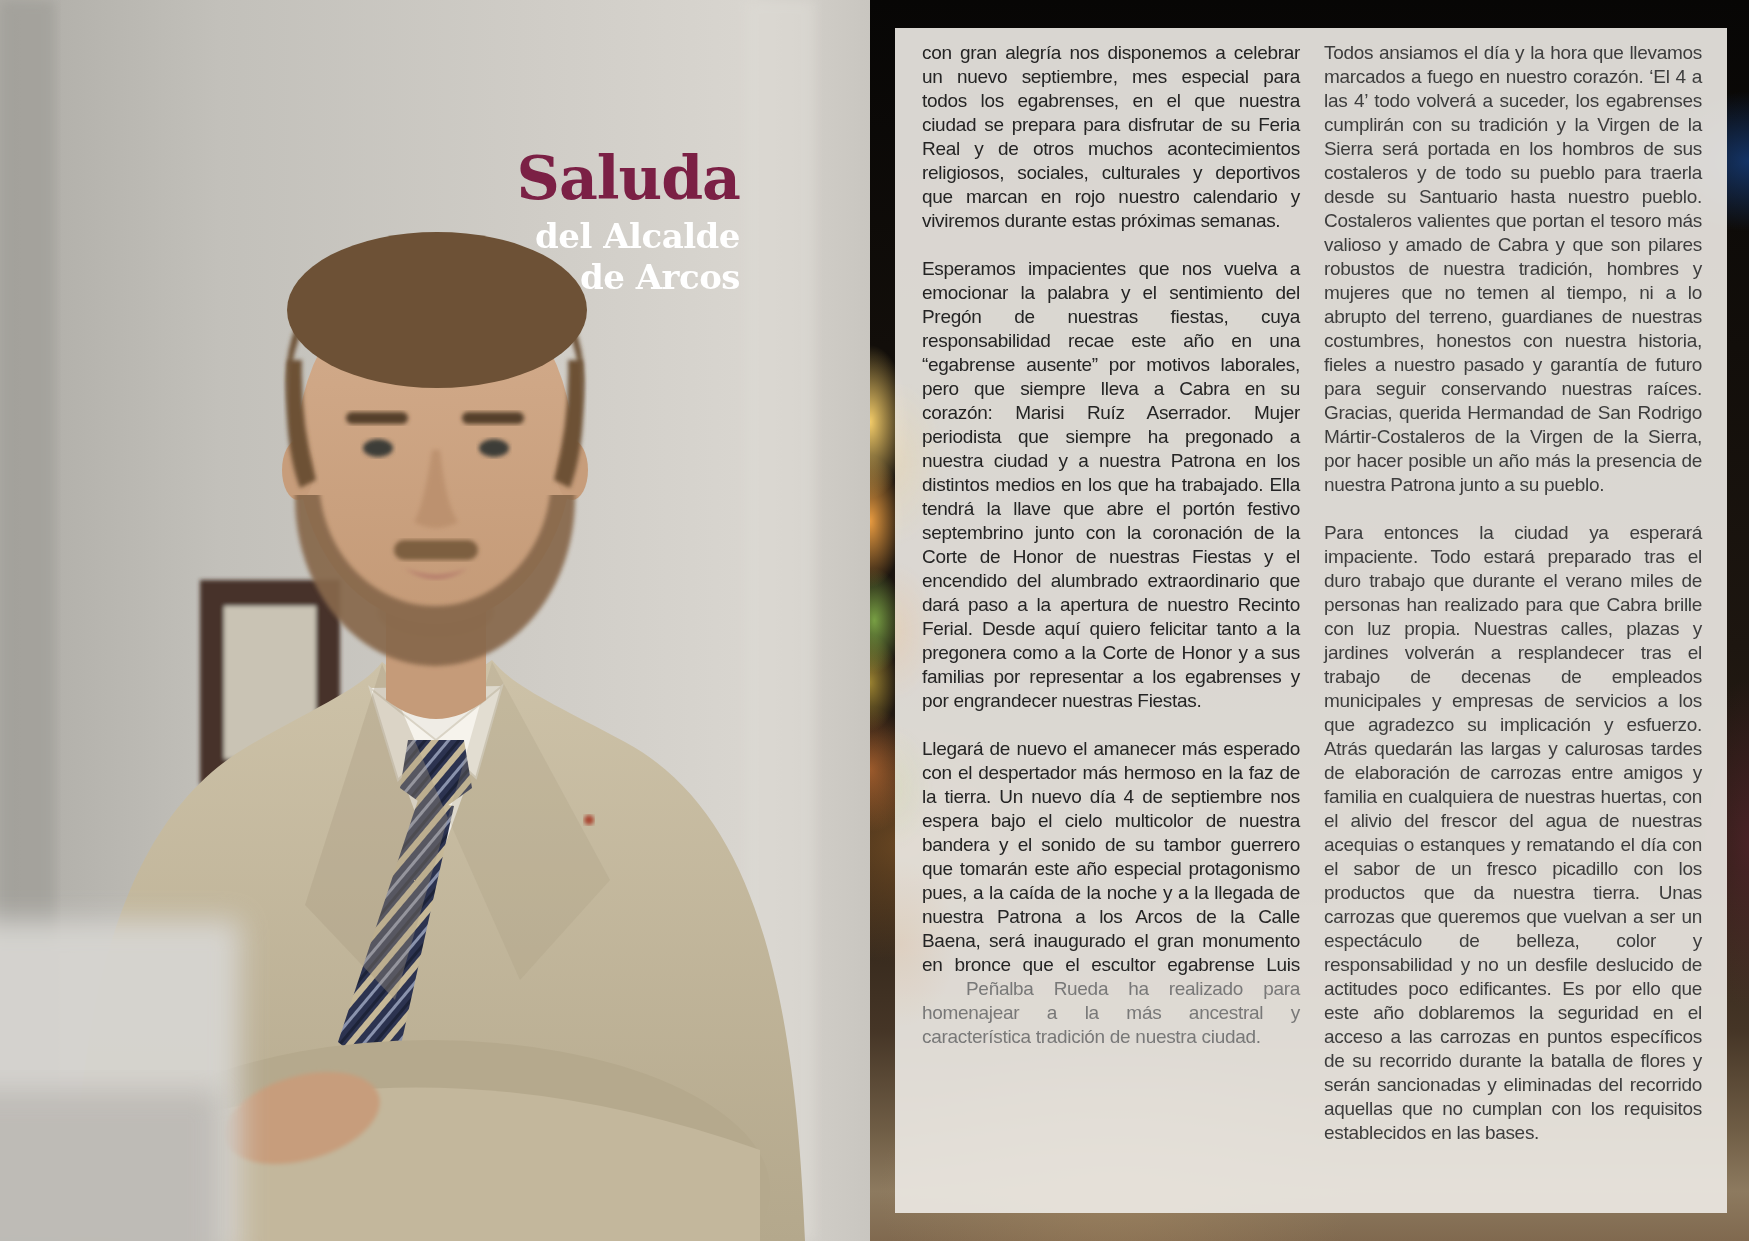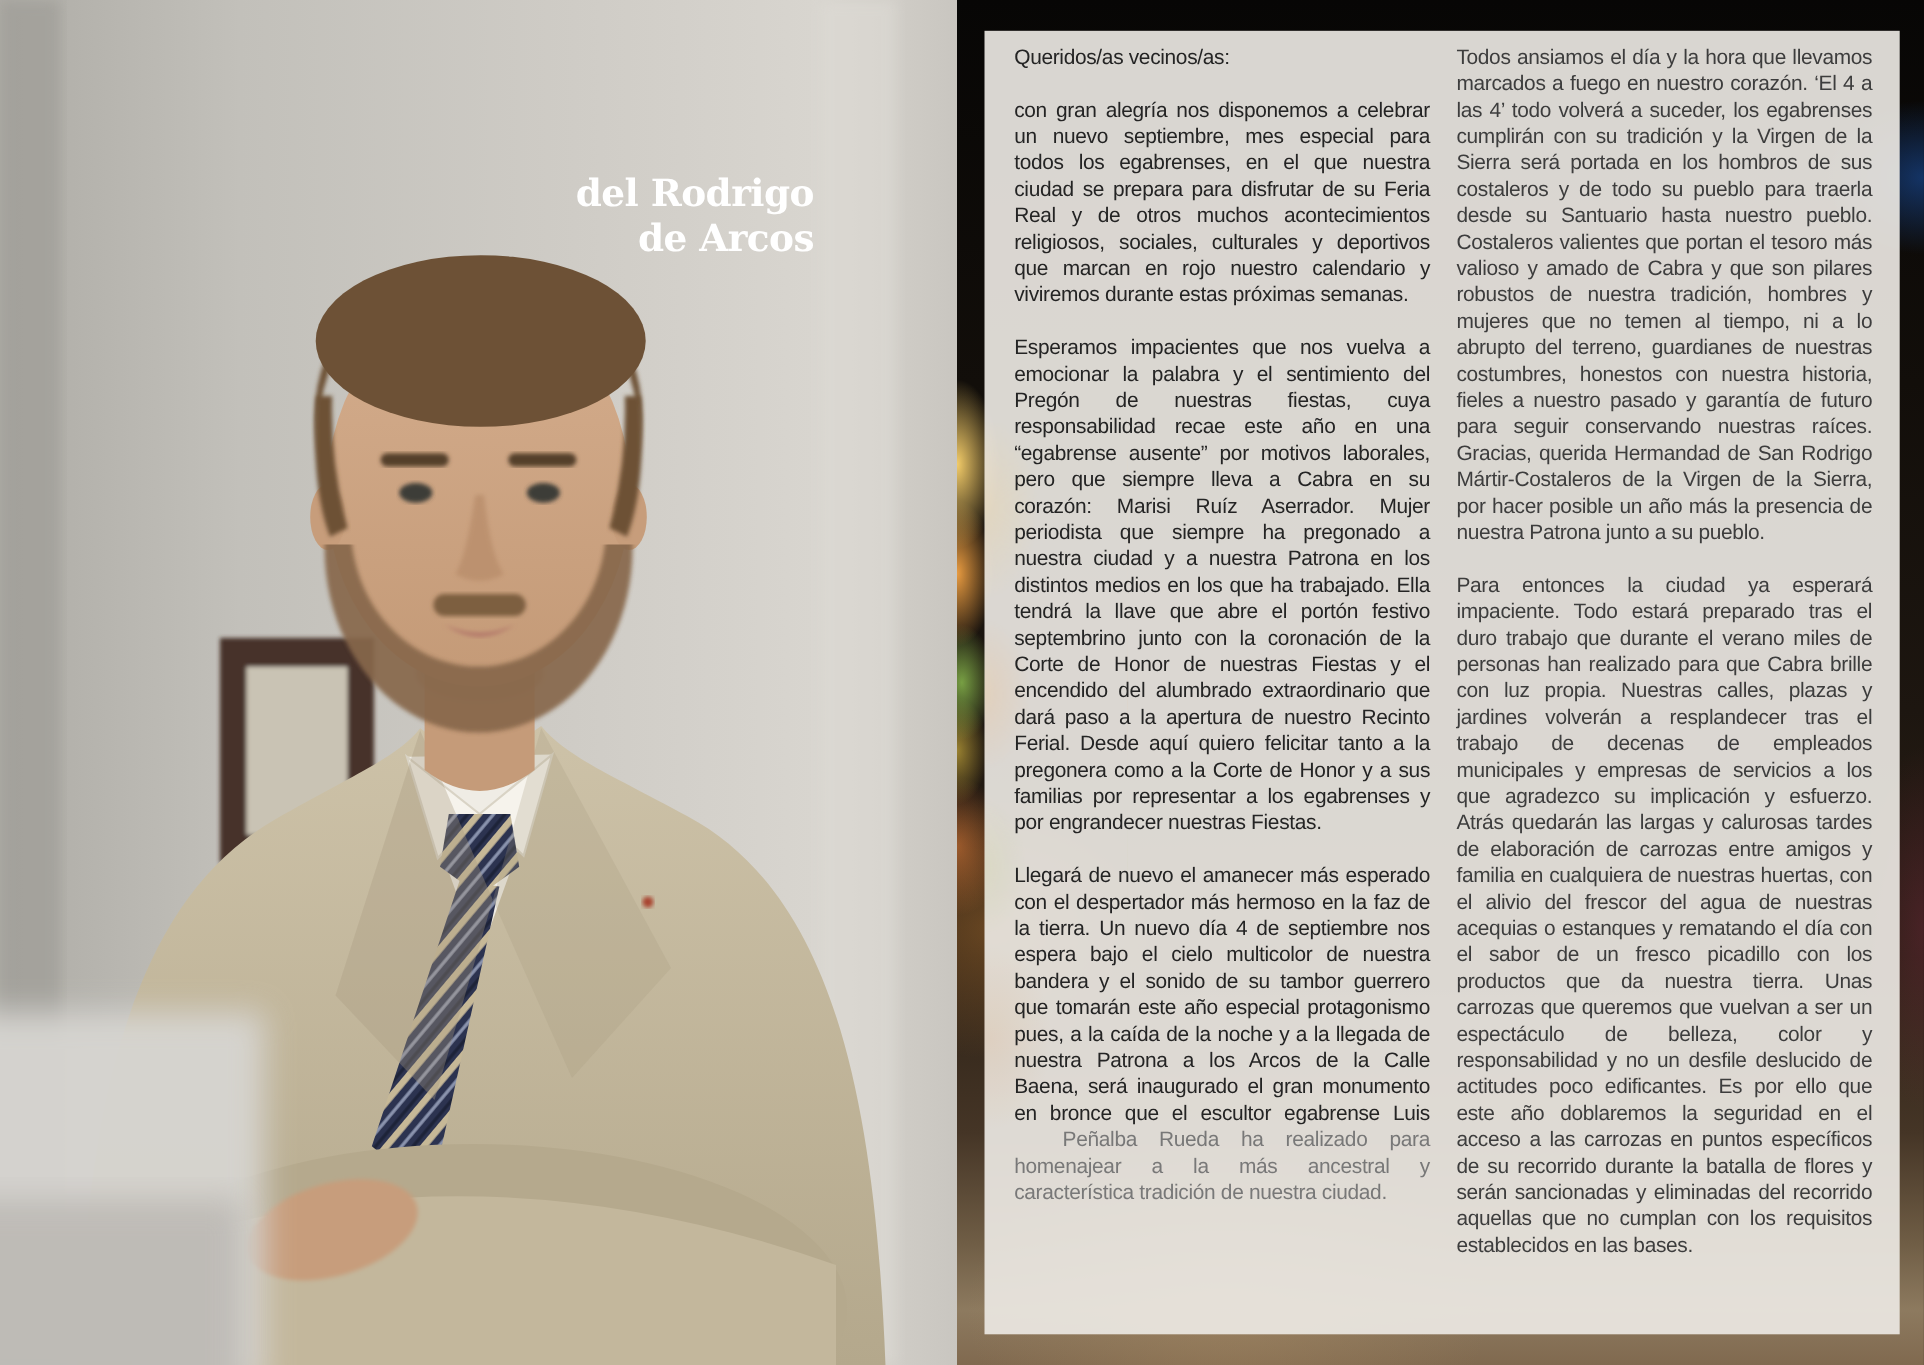--- a/index.html
+++ b/index.html
@@ -149,31 +149,31 @@
         <ellipse cx="302" cy="1118" rx="80" ry="42" fill="#c79d7c" transform="rotate(-16 302 1118)" filter="url(#soft)"></ellipse>
       </g>
 
       <g>
         <rect x="-60" y="920" width="300" height="340" fill="#d7d5d1" opacity="0.95" filter="url(#soft14)"></rect>
         <rect x="-40" y="1090" width="260" height="200" fill="#b9b6b1" opacity="0.8" filter="url(#soft14)"></rect>
       </g>
     </svg>
 
     <div class="title-block">
-      <div class="title-sub">del Rodrigo</div>
+      <div class="title-main">Saluda</div>
+      <div class="title-sub">del Alcalde</div>
       <div class="title-sub second">de Arcos</div>
     </div>
   </div>
 
   <div class="feria-page">
     <div class="text-panel">
       <div class="panel-leak"></div>
 
       <div class="col col-1">
-        <p>Queridos/as vecinos/as:</p>
         <p>con gran alegría nos disponemos a celebrar un nuevo septiembre, mes especial para todos los egabrenses, en el que nuestra ciudad se prepara para disfrutar de su Feria Real y de otros muchos acontecimientos religiosos, sociales, culturales y deportivos que marcan en rojo nuestro calendario y viviremos durante estas próximas semanas.</p>
         <p>Esperamos impacientes que nos vuelva a emocionar la palabra y el sentimiento del Pregón de nuestras fiestas, cuya responsabilidad recae este año en una “egabrense ausente” por motivos laborales, pero que siempre lleva a Cabra en su corazón: Marisi Ruíz Aserrador. Mujer periodista que siempre ha pregonado a nuestra ciudad y a nuestra Patrona en los distintos medios en los que ha trabajado. Ella tendrá la llave que abre el portón festivo septembrino junto con la coronación de la Corte de Honor de nuestras Fiestas y el encendido del alumbrado extraordinario que dará paso a la apertura de nuestro Recinto Ferial. Desde aquí quiero felicitar tanto a la pregonera como a la Corte de Honor y a sus familias por representar a los egabrenses y por engrandecer nuestras Fiestas.</p>
         <p><span>Llegará de nuevo el amanecer más esperado con el despertador más hermoso en la faz de la tierra. Un nuevo día 4 de septiembre nos espera bajo el cielo multicolor de nuestra bandera y el sonido de su tambor guerrero que tomarán este año especial protagonismo pues, a la caída de la noche y a la llegada de nuestra Patrona a los Arcos de la Calle Baena, será inaugurado el gran monumento en bronce que el escultor egabrense Luis </span><span class="gray-name">Peñalba Rueda ha realizado para homenajear a la más ancestral y característica tradición de nuestra ciudad.</span></p>
       </div>
 
       <div class="col col-2">
         <p>Todos ansiamos el día y la hora que llevamos marcados a fuego en nuestro corazón. ‘El 4 a las 4’ todo volverá a suceder, los egabrenses cumplirán con su tradición y la Virgen de la Sierra será portada en los hombros de sus costaleros y de todo su pueblo para traerla desde su Santuario hasta nuestro pueblo. Costaleros valientes que portan el tesoro más valioso y amado de Cabra y que son pilares robustos de nuestra tradición, hombres y mujeres que no temen al tiempo, ni a lo abrupto del terreno, guardianes de nuestras costumbres, honestos con nuestra historia, fieles a nuestro pasado y garantía de futuro para seguir conservando nuestras raíces. Gracias, querida Hermandad de San Rodrigo Mártir-Costaleros de la Virgen de la Sierra, por hacer posible un año más la presencia de nuestra Patrona junto a su pueblo.</p>
         <p>Para entonces la ciudad ya esperará impaciente. Todo estará preparado tras el duro trabajo que durante el verano miles de personas han realizado para que Cabra brille con luz propia. Nuestras calles, plazas y jardines volverán a resplandecer tras el trabajo de decenas de empleados municipales y empresas de servicios a los que agradezco su implicación y esfuerzo. Atrás quedarán las largas y calurosas tardes de elaboración de carrozas entre amigos y familia en cualquiera de nuestras huertas, con el alivio del frescor del agua de nuestras acequias o estanques y rematando el día con el sabor de un fresco picadillo con los productos que da nuestra tierra. Unas carrozas que queremos que vuelvan a ser un espectáculo de belleza, color y responsabilidad y no un desfile deslucido de actitudes poco edificantes. Es por ello que este año doblaremos la seguridad en el acceso a las carrozas en puntos específicos de su recorrido durante la batalla de flores y serán sancionadas y eliminadas del recorrido aquellas que no cumplan con los requisitos establecidos en las bases.</p>
       </div>
     </div>

